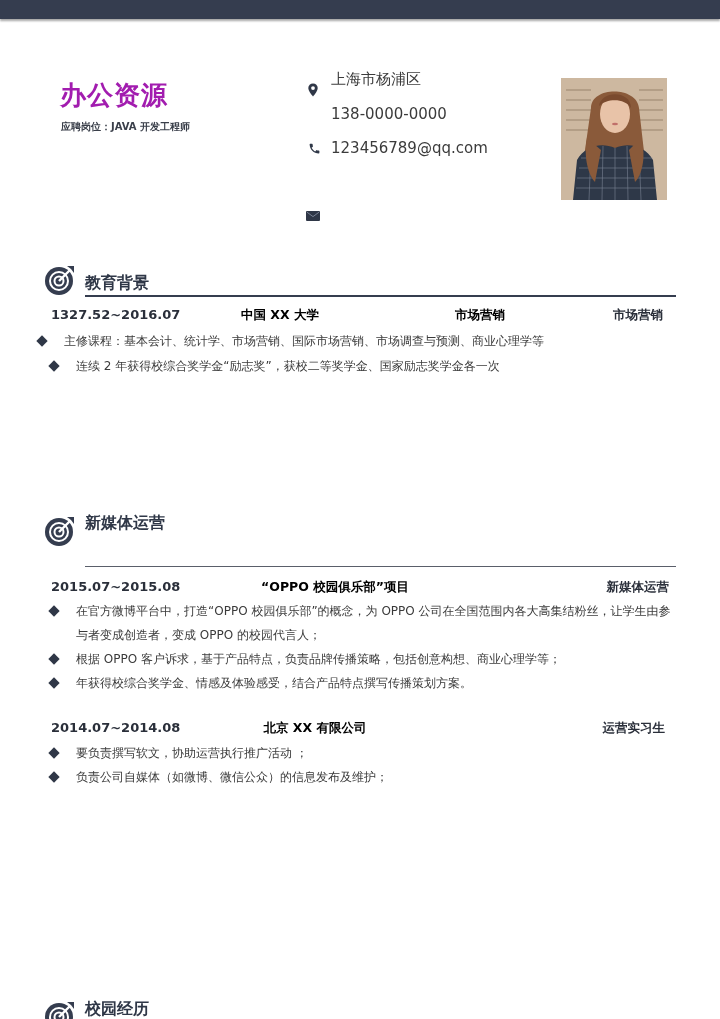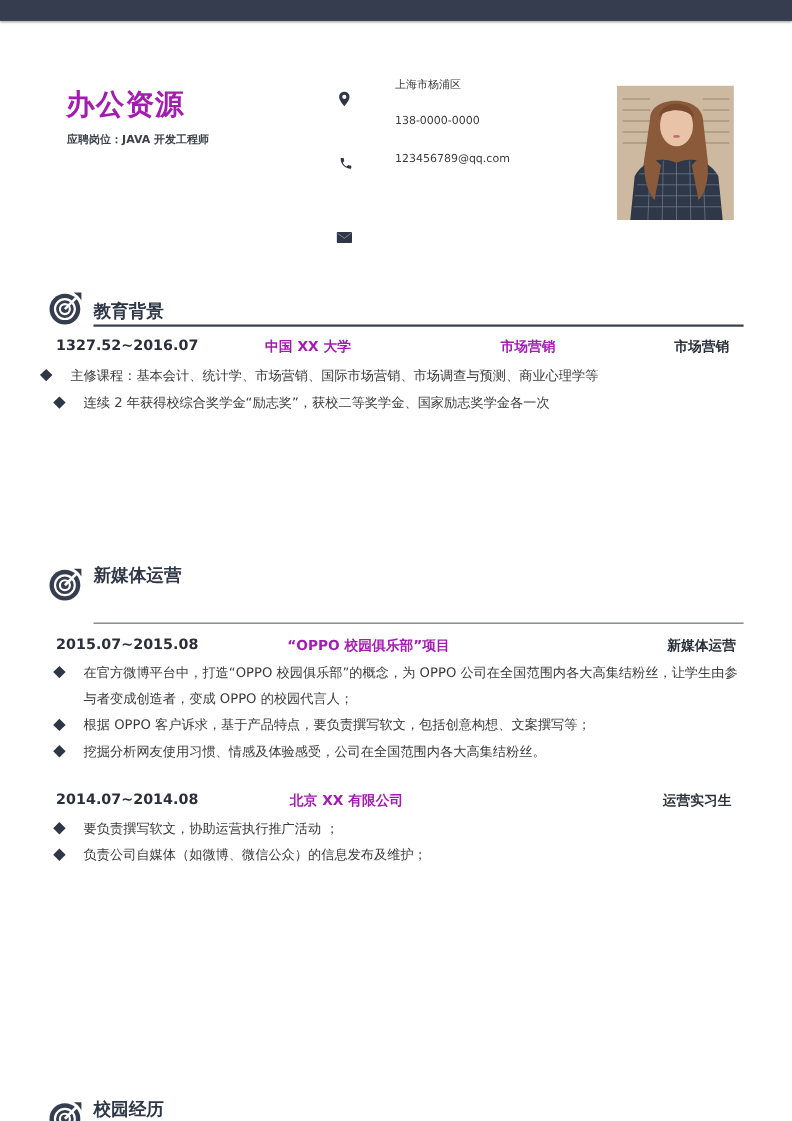--- a/index.html
+++ b/index.html
@@ -5,31 +5,31 @@
   * { box-sizing: border-box; margin: 0; padding: 0; }
   html, body { width: 720px; height: 1019px; background: #ffffff; overflow: hidden; }
   body { font-family: "DejaVu Sans", "Liberation Sans", sans-serif; color: #333; position: relative; }
 
   .topbar { position: absolute; left: 0; top: 0; width: 720px; height: 19px; background: #353d4f; box-shadow: 0 2px 2px rgba(0,0,0,0.35); }
 
   .name { position: absolute; left: 60px; top: 78px; font-size: 26px; font-weight: bold; color: #a21caf; letter-spacing: 1px; }
   .position { position: absolute; left: 61px; top: 120px; font-size: 10px; font-weight: bold; color: #3a3f4a; }
 
   .contact-icon { position: absolute; width: 14px; height: 14px; color: #2f3747; }
-  .contact-text { position: absolute; font-size: 10px; color: #3b3b3b; white-space: nowrap; margin-left: 28px; }
+  .contact-text { position: absolute; font-size: 15px; color: #3b3b3b; white-space: nowrap; }
 
   .photo { position: absolute; left: 561px; top: 78px; width: 106px; height: 122px; overflow: hidden; background: #c9b49c; }
 
   .sec-icon { position: absolute; width: 32px; height: 32px; }
   .sec-title { position: absolute; font-size: 16px; font-weight: bold; color: #2f3747; }
   .rule { position: absolute; height: 2px; background: #353d4f; }
   .rule.thin { height: 1px; background: #5a5f6a; }
 
   .row-date { position: absolute; font-size: 13px; font-weight: bold; color: #2a2f3a; }
-  .row-mid { position: absolute; font-size: 12.5px; font-weight: bold; color: #a21caf; text-align: center; }
+  .row-mid { position: absolute; font-size: 12.5px; font-weight: bold; color: #000000; text-align: center; }
   .row-right { position: absolute; font-size: 12.5px; font-weight: bold; color: #2a2f3a; text-align: right; }
 
   .bullet { position: absolute; font-size: 12px; color: #3a3a3a; line-height: 24px; }
   .bullet .diamond { position: absolute; left: 0; top: 8px; width: 8px; height: 8px; background: #2f3747; transform: rotate(45deg); }
   .bullet .btext { display: block; padding-left: 26px; }
 </style>
 </head>
 <body>
 
 <div class="topbar"></div>
@@ -137,25 +137,25 @@
 <div class="row-date" style="left:51px; top:579px;">2015.07~2015.08</div>
 <div class="row-mid" style="left:240px; top:579px; width:190px;">“OPPO 校园俱乐部”项目</div>
 <div class="row-right" style="left:560px; top:579px; width:109px;">新媒体运营</div>
 
 <div class="bullet" style="left:50px; top:599px; width:625px;">
     <span class="diamond"></span>
     <span class="btext">在官方微博平台中，打造“OPPO 校园俱乐部”的概念，为 OPPO 公司在全国范围内各大高集结粉丝，让学生由参与者变成创造者，变成 OPPO 的校园代言人；</span>
   </div>
 <div class="bullet" style="left:50px; top:647px; width:625px;">
     <span class="diamond"></span>
-    <span class="btext">根据 OPPO 客户诉求，基于产品特点，要负责撰写软文，包括创意构想、文案撰写等；</span>
+    <span class="btext">根据 OPPO 客户诉求，基于产品特点，负责品牌传播策略，包括创意构想、商业心理学等；</span>
   </div>
 <div class="bullet" style="left:50px; top:671px; width:625px;">
     <span class="diamond"></span>
-    <span class="btext">挖掘分析网友使用习惯、情感及体验感受，公司在全国范围内各大高集结粉丝。</span>
+    <span class="btext">年获得校综合奖学金、情感及体验感受，结合产品特点撰写传播策划方案。</span>
   </div>
 
 <div class="row-date" style="left:51px; top:720px;">2014.07~2014.08</div>
 <div class="row-mid" style="left:250px; top:720px; width:130px;">北京 XX 有限公司</div>
 <div class="row-right" style="left:560px; top:720px; width:105px;">运营实习生</div>
 
 <div class="bullet" style="left:50px; top:741px; width:625px;">
     <span class="diamond"></span>
     <span class="btext">要负责撰写软文，协助运营执行推广活动 ；</span>
   </div>

